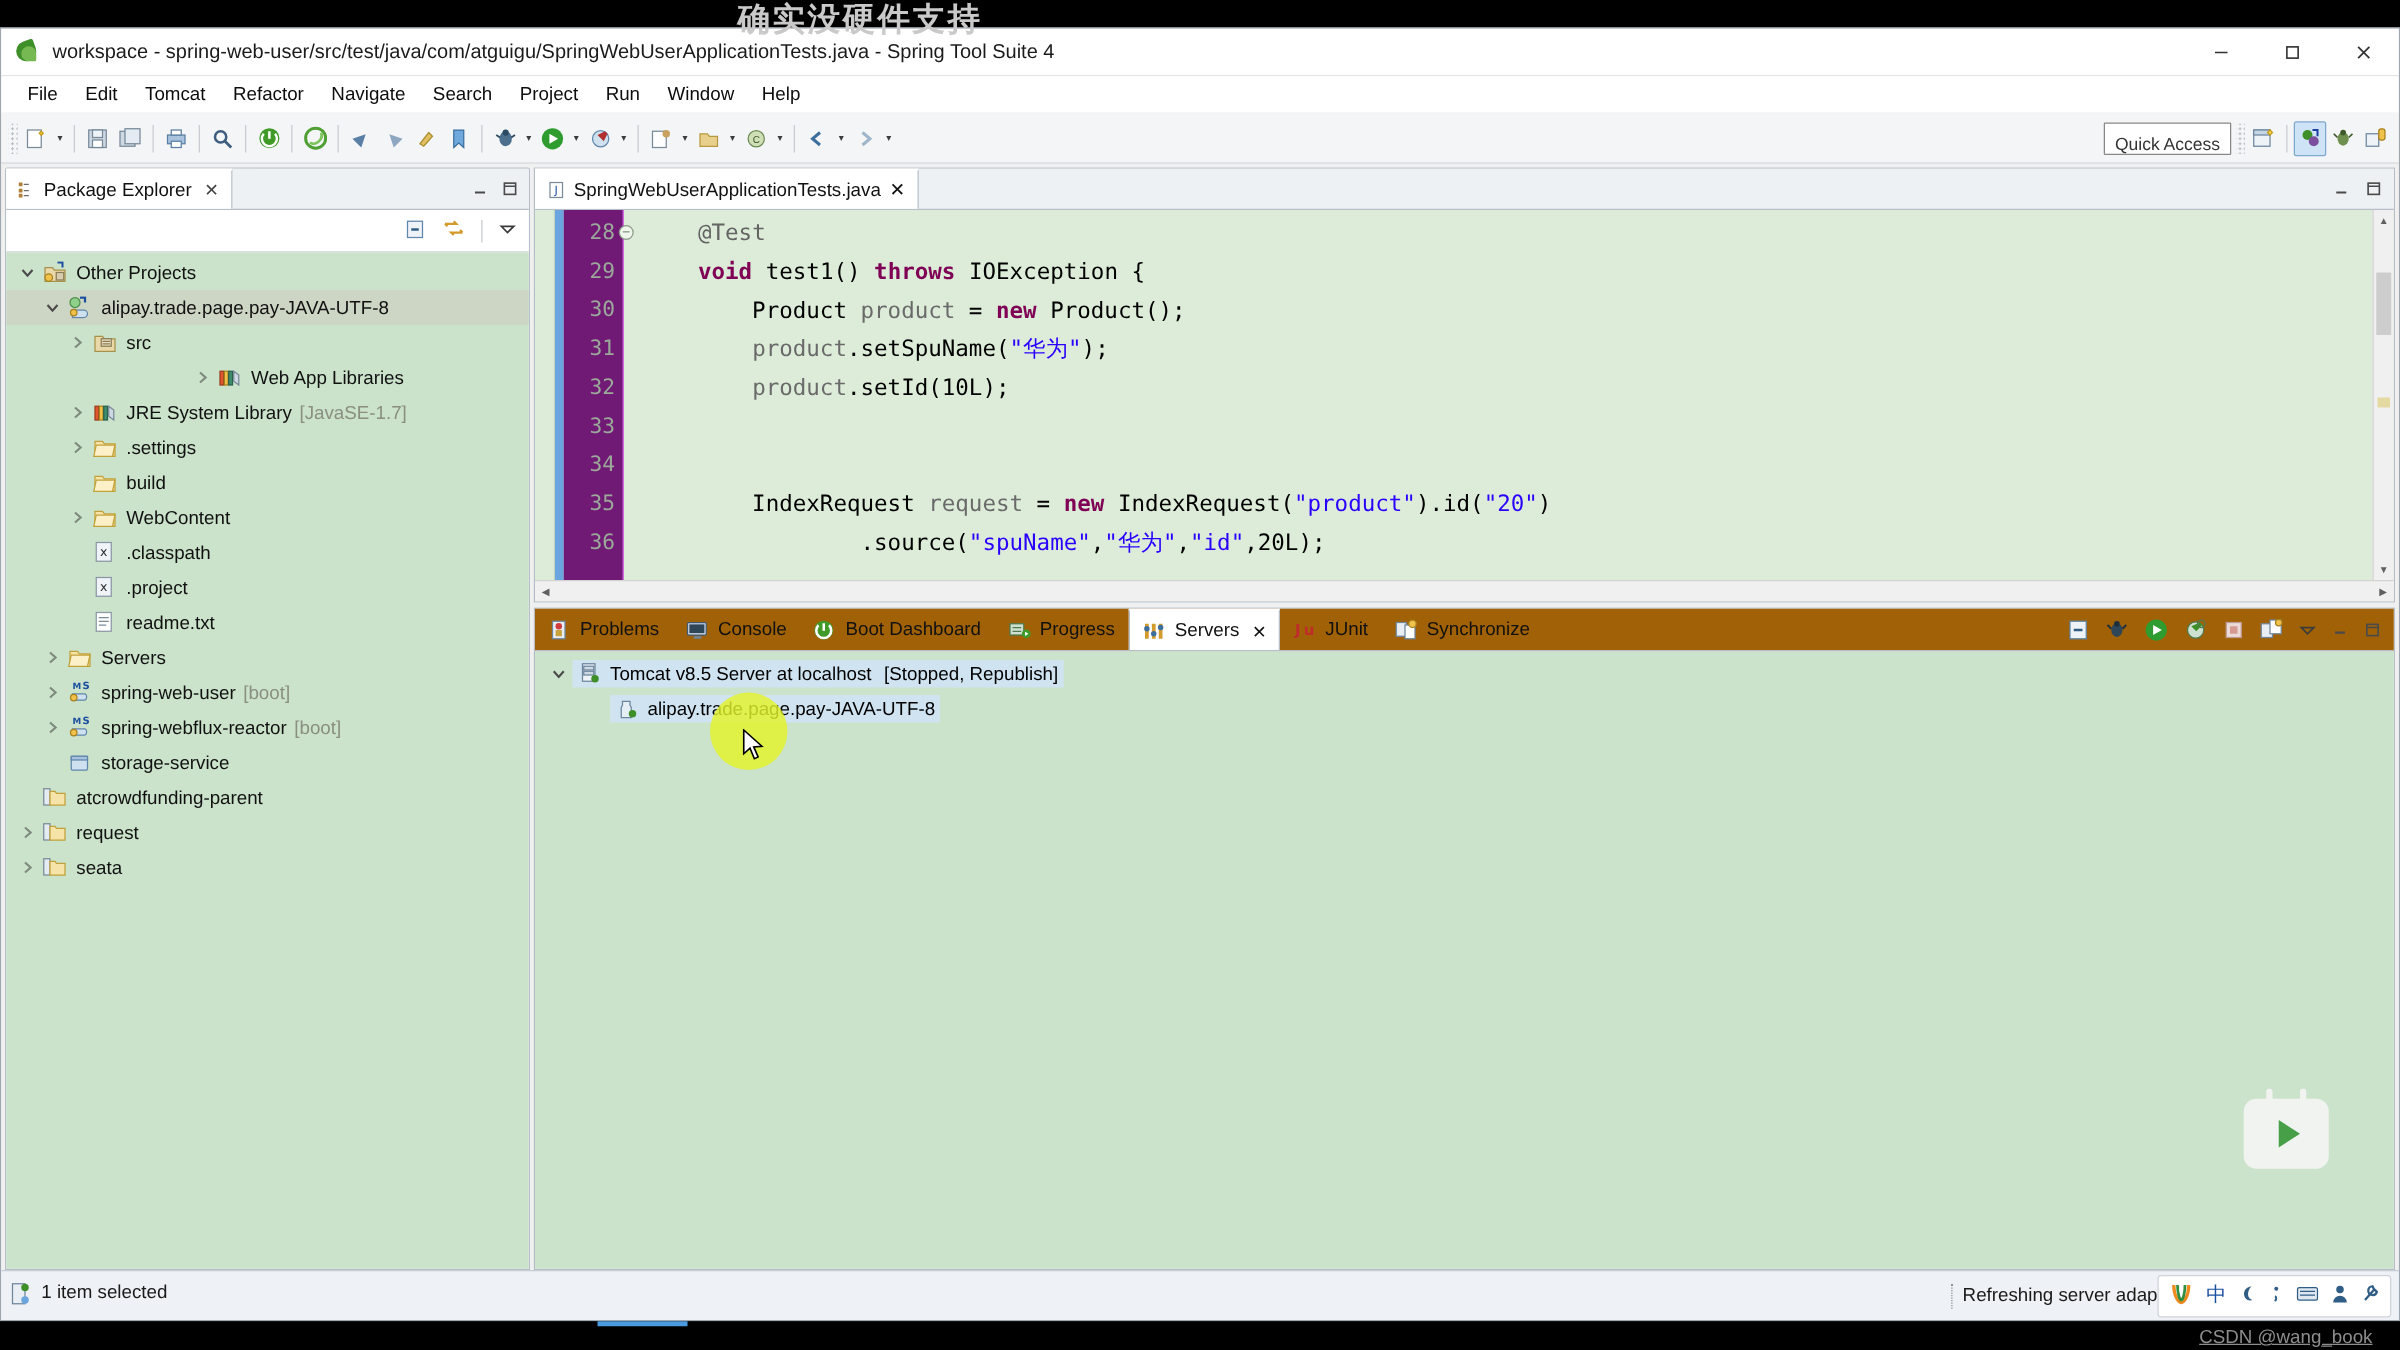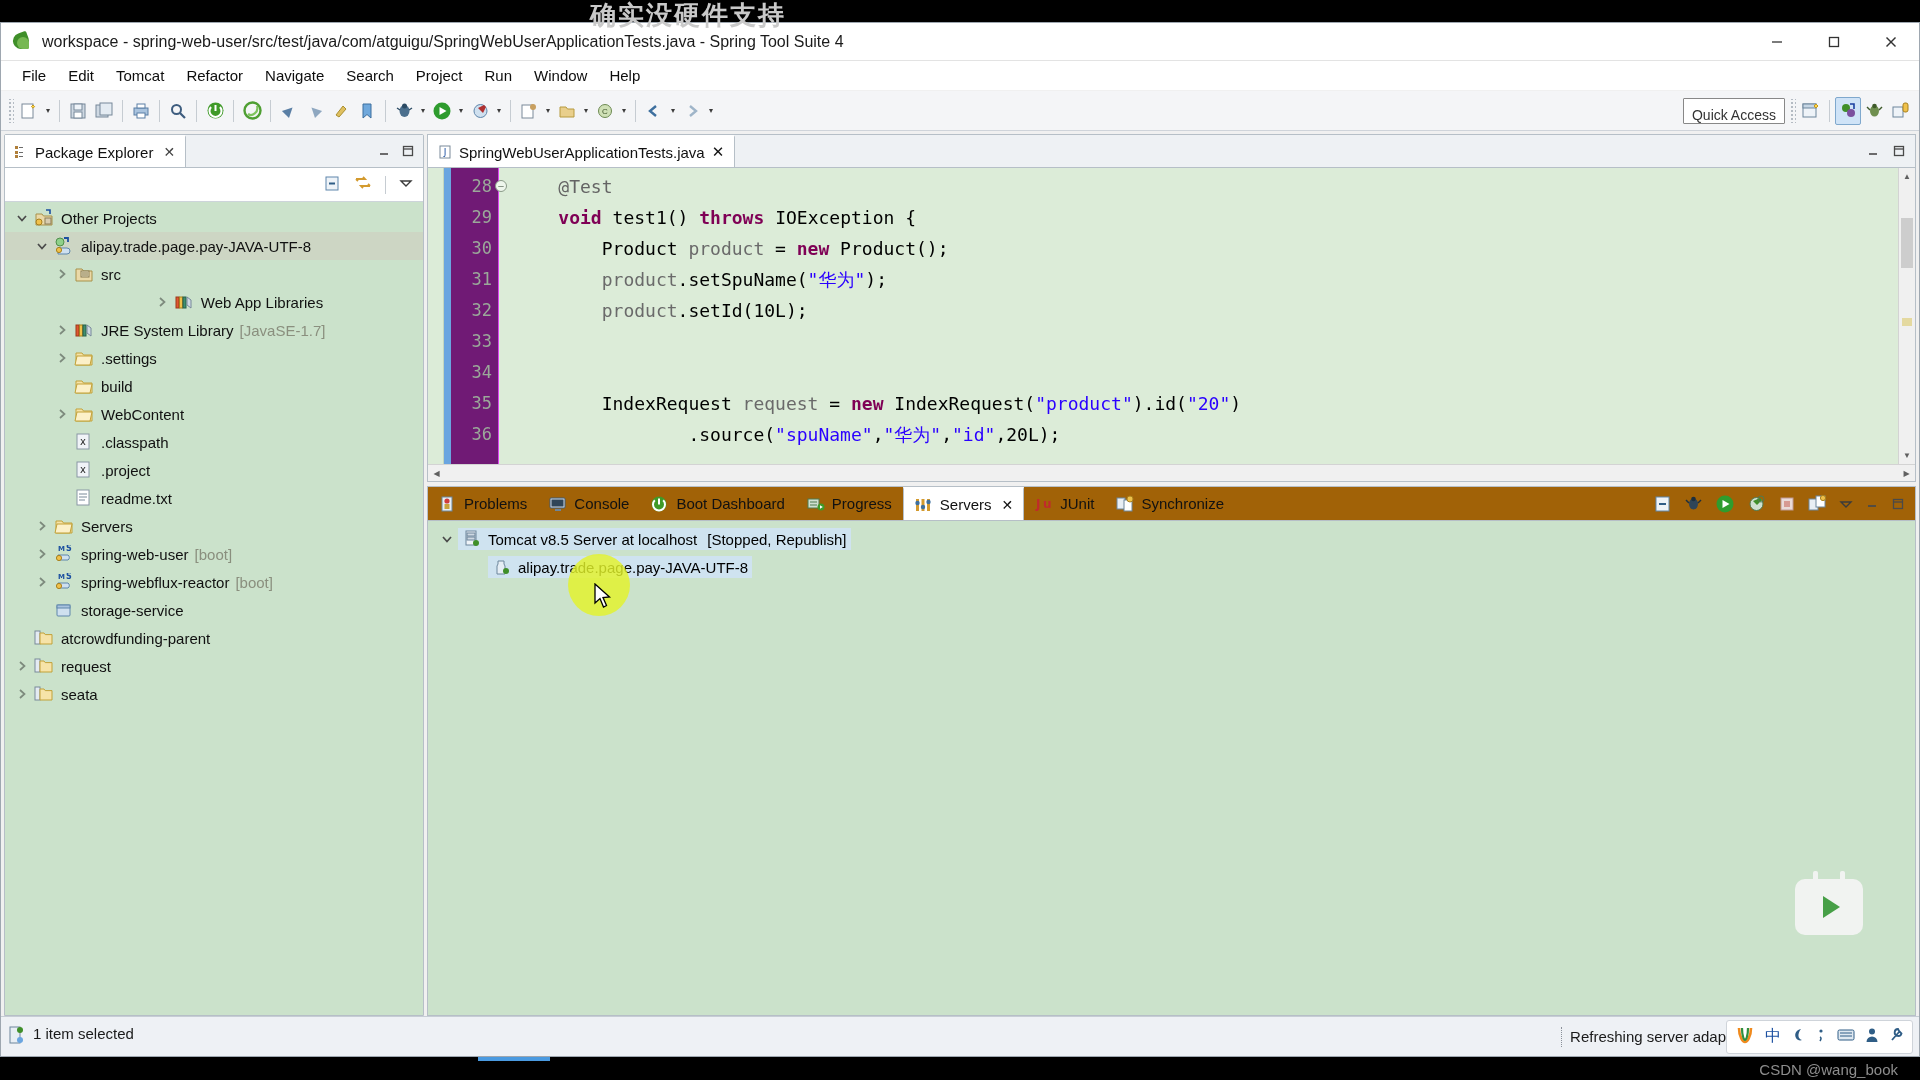--- a/index.html
+++ b/index.html
@@ -279,20 +279,21 @@
   
   .taskbar{
     position:absolute;left:0;bottom:0;width:1920px;height:23px;background:#000;
   }
   .taskbar .active-tab{
     position:absolute;left:478px;top:0;width:72px;height:4px;background:#4a9ae0;
   }
   .csdn{
     position:absolute; right:22px; bottom:2px; color:#8d8d8d; font-size:15px;
     font-family:"Liberation Sans", sans-serif;
+    text-decoration:underline;
   }
 </style>
 </head>
 <body>
 
 <div id="app">
 
   <div class="overlay-cn">确实没硬件支持</div>
 
   <div class="window">

